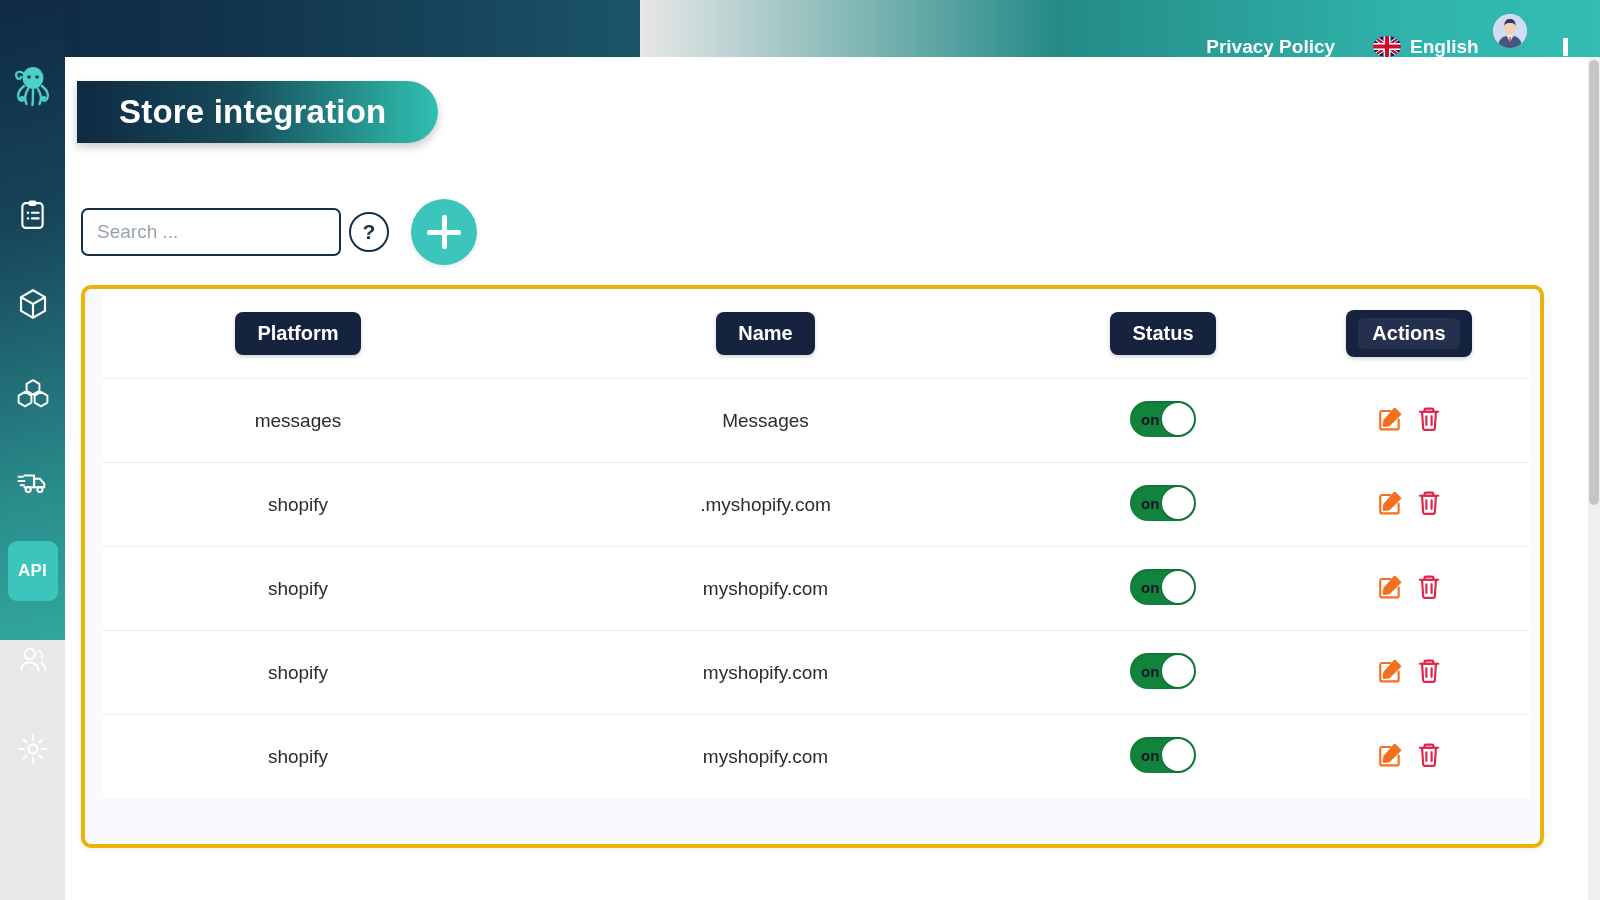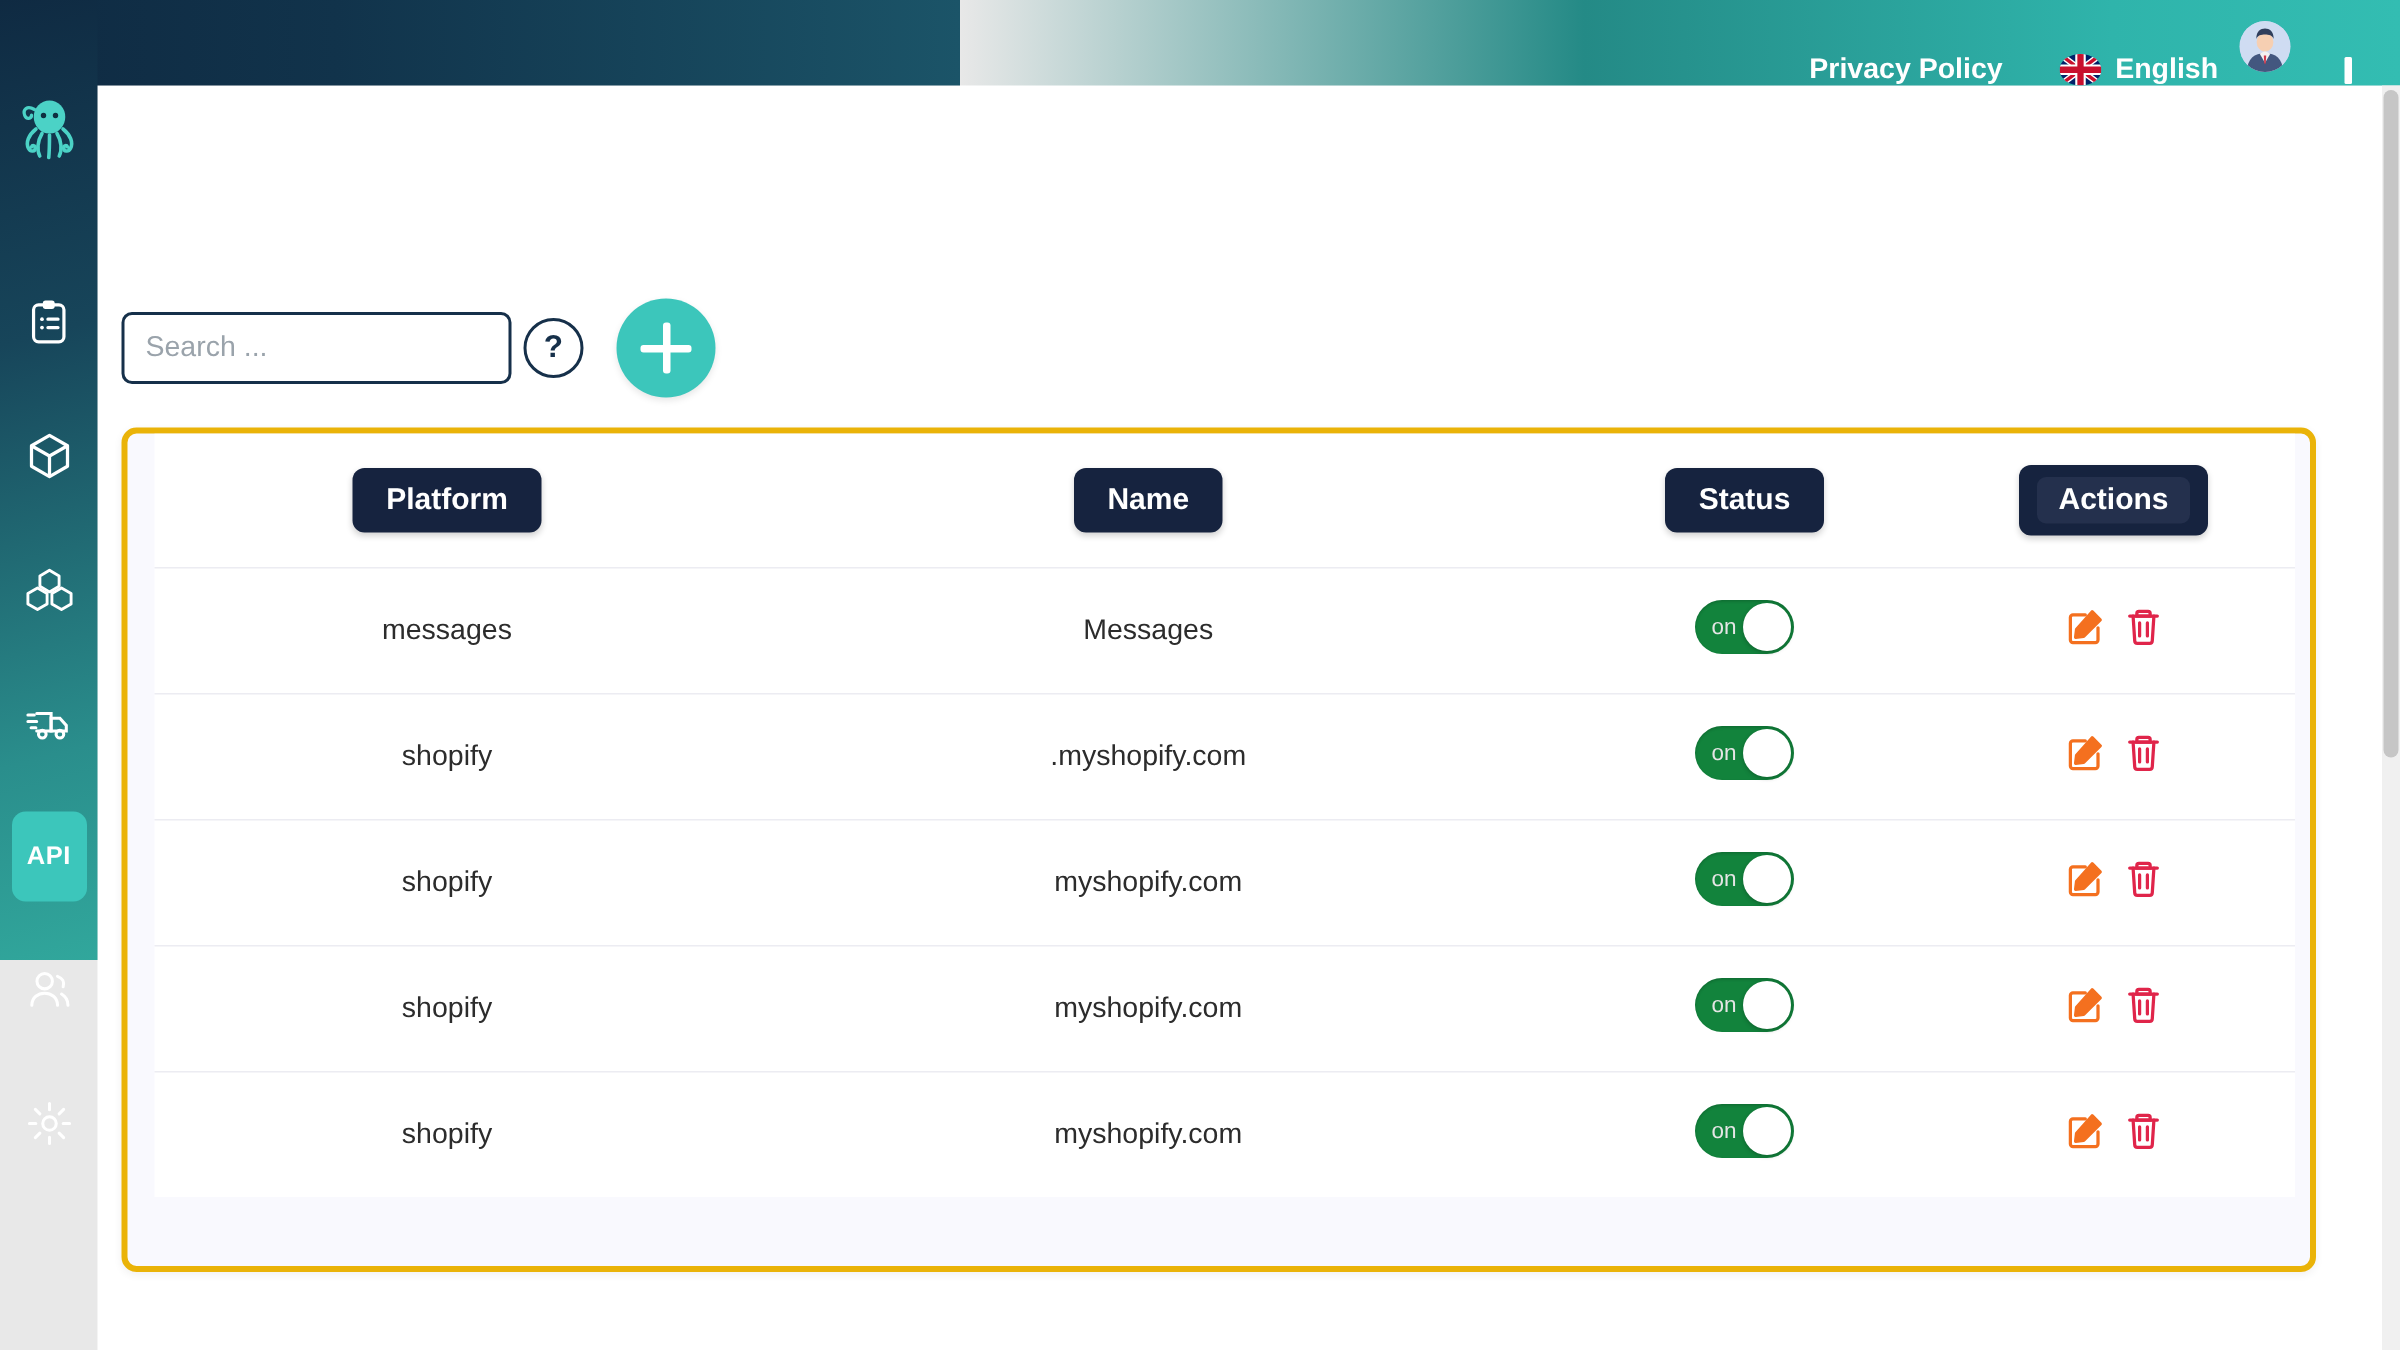--- a/index.html
+++ b/index.html
@@ -210,21 +210,21 @@
     display: inline-flex; align-items: center;
     width: 66px; height: 36px;
     border-radius: 20px;
     background: #12833c;
     position: relative;
     cursor: pointer;
     box-shadow: inset 0 1px 2px rgba(0,0,0,.18);
   }
   .toggle .lbl {
     position:absolute; left: 11px; top: 50%; transform: translateY(-50%);
-    color:#e5e5e5; font-size:15px; font-weight:normal;
+    color:#0f172a; font-size:15px; font-weight:bold;
   }
   .toggle .knob {
     position:absolute; right: 2px; top: 2px;
     width: 32px; height: 32px; border-radius:50%;
     background: #ffffff;
     box-shadow: 0 1px 3px rgba(0,0,0,.25);
   }
 
   
   .actions-wrap { display:inline-flex; align-items:center; gap: 14px; }
@@ -377,20 +377,23 @@
       </span>
       <span id="admin-label">admin:</span>
     </span>
 
     <span id="topbar-edge"></span>
   </div>
 </div>
 
 <div id="page">
 
+  <div id="title-banner">
+    <span id="title-text">Store integration</span>
+  </div>
 
   <div id="toolbar">
     <input id="search-input" type="text" placeholder="Search ..." style="">
     <span id="help-button">?</span>
     <span id="add-button">
       <span class="inner">
         <span class="plus-h"></span>
           <span class="plus-v"></span>
       </span>
     </span>

